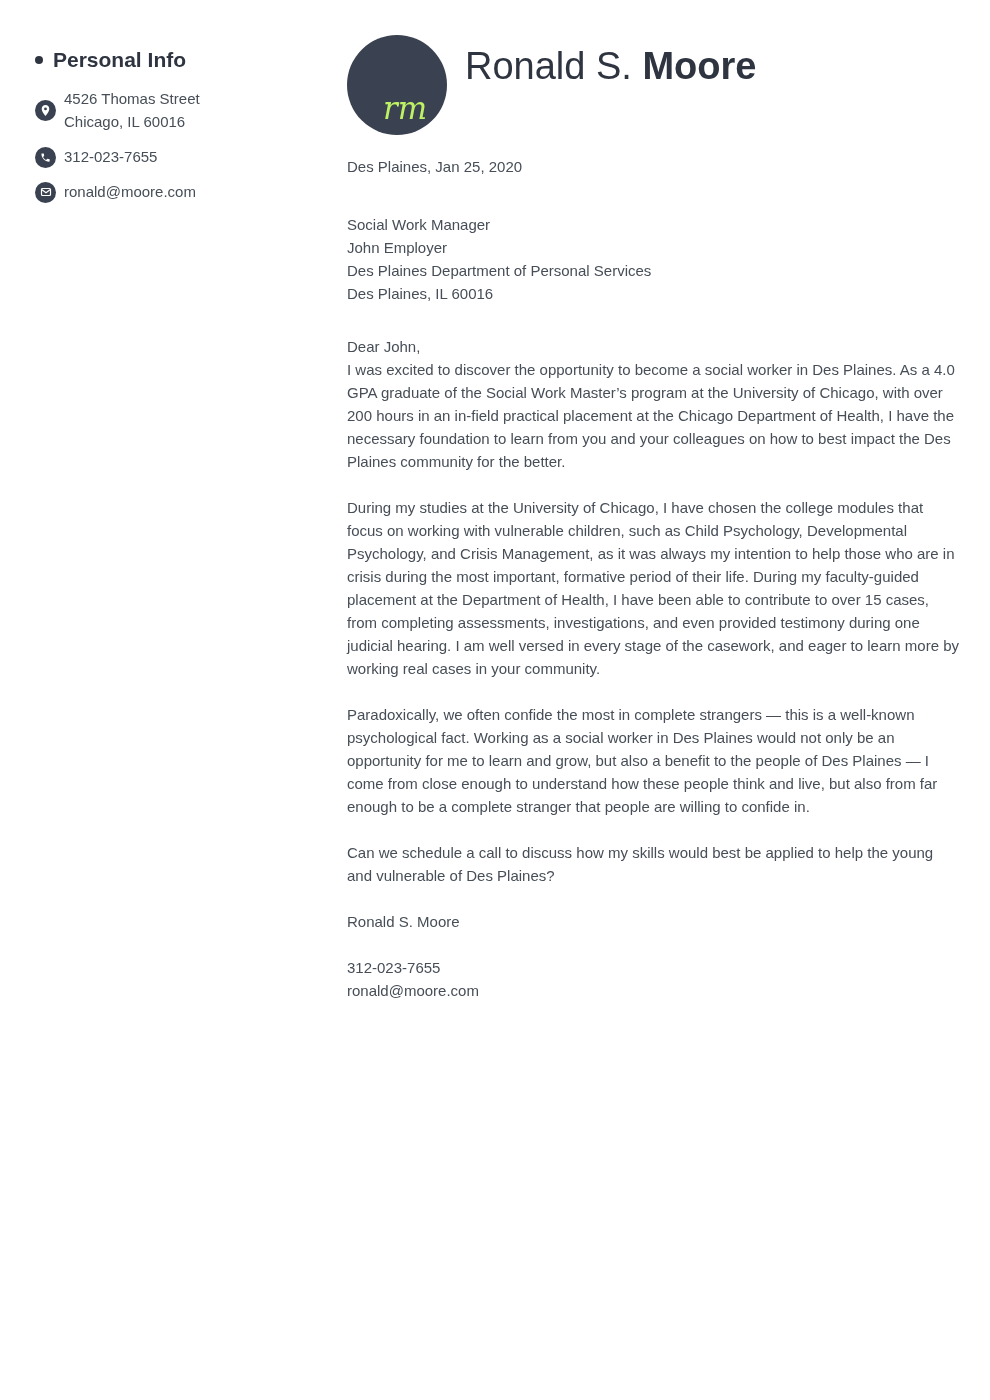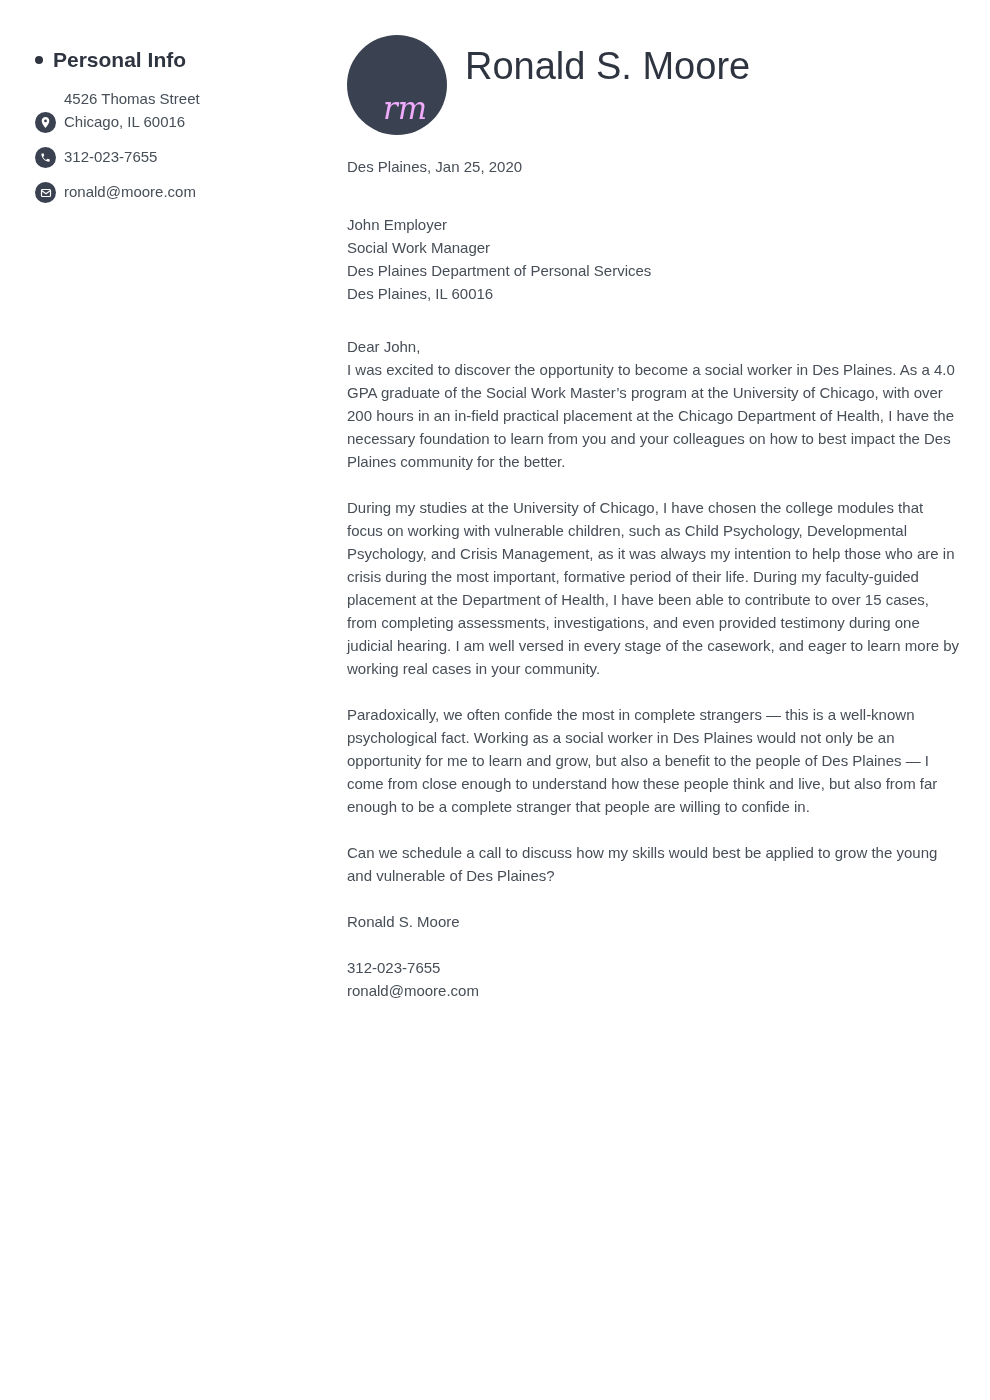--- a/index.html
+++ b/index.html
@@ -34,21 +34,21 @@
   }
   .sidebar-heading h2 {
     margin: 0 0 0 10px;
     font-size: 21px;
     font-weight: 700;
     color: #2f3540;
     line-height: 24px;
   }
   .contact-row {
     display: flex;
-    align-items: flex-end;
+    align-items: center;
     margin-bottom: 8px;
     margin-top: 12px;
   }
   .contact-icon {
     width: 21px;
     height: 21px;
     border-radius: 50%;
     background: #3a4150;
     flex: 0 0 auto;
     display: flex;
@@ -74,21 +74,21 @@
   .header-row {
     display: flex;
     align-items: flex-start;
     margin-bottom: 20px;
   }
   .avatar {
     width: 100px;
     height: 100px;
     border-radius: 50%;
     background: #3a4150;
-    color: #f0abfc;
+    color: #bef264;
     flex: 0 0 auto;
     display: flex;
     justify-content: center;
     align-items: flex-end;
     padding-bottom: 11px;
     padding-left: 16px;
   }
   .avatar .initials {
     font-family: "DejaVu Serif", serif;
     font-style: italic;
@@ -96,21 +96,21 @@
     line-height: 1;
   }
   h1.name {
     margin: 10px 0 0 18px;
     font-size: 38px;
     font-weight: 400;
     color: #2f3540;
     line-height: 1.15;
     white-space: nowrap;
   }
-  h1.name b { font-weight: 400; }
+  h1.name b { font-weight: 700; }
 
   .body-text {
     font-size: 15px;
     line-height: 23px;
     color: #474e57;
   }
   .date-line { margin: 0 0 35px 0; }
   .recipient-block { margin: 0 0 30px 0; }
   .salutation { margin: 0; }
   .para { margin: 0 0 23px 0; }
@@ -170,31 +170,31 @@
     <div class="header-row">
       <div class="avatar">
         <span class="initials">rm</span>
       </div>
       <h1 class="name"><span>Ronald S. </span><b>Moore</b></h1>
     </div>
 
     <p class="body-text date-line">Des Plaines, Jan 25, 2020</p>
 
     <div class="body-text recipient-block">
+      <div>Social Work Manager</div>
       <div>John Employer</div>
-      <div>Social Work Manager</div>
       <div>Des Plaines Department of Personal Services</div>
       <div>Des Plaines, IL 60016</div>
     </div>
 
     <p class="body-text salutation">Dear John,</p>
     <p class="body-text para">I was excited to discover the opportunity to become a social worker in Des Plaines. As a 4.0 GPA graduate of the Social Work Master’s program at the University of Chicago, with over 200 hours in an in-field practical placement at the Chicago Department of Health, I have the necessary foundation to learn from you and your colleagues on how to best impact the Des Plaines community for the better.</p>
     <p class="body-text para">During my studies at the University of Chicago, I have chosen the college modules that focus on working with vulnerable children, such as Child Psychology, Developmental Psychology, and Crisis Management, as it was always my intention to help those who are in crisis during the most important, formative period of their life. During my faculty-guided placement at the Department of Health, I have been able to contribute to over 15 cases, from completing assessments, investigations, and even provided testimony during one judicial hearing. I am well versed in every stage of the casework, and eager to learn more by working real cases in your community.</p>
     <p class="body-text para">Paradoxically, we often confide the most in complete strangers — this is a well-known psychological fact. Working as a social worker in Des Plaines would not only be an opportunity for me to learn and grow, but also a benefit to the people of Des Plaines — I come from close enough to understand how these people think and live, but also from far enough to be a complete stranger that people are willing to confide in.</p>
-    <p class="body-text para">Can we schedule a call to discuss how my skills would best be applied to grow the young and vulnerable of Des Plaines?</p>
+    <p class="body-text para">Can we schedule a call to discuss how my skills would best be applied to help the young and vulnerable of Des Plaines?</p>
 
     <div class="body-text closing-block">
       <div>Ronald S. Moore</div>
     </div>
 
     <div class="body-text footer-contact">
       <div>312-023-7655</div>
       <div>ronald@moore.com</div>
     </div>
 

